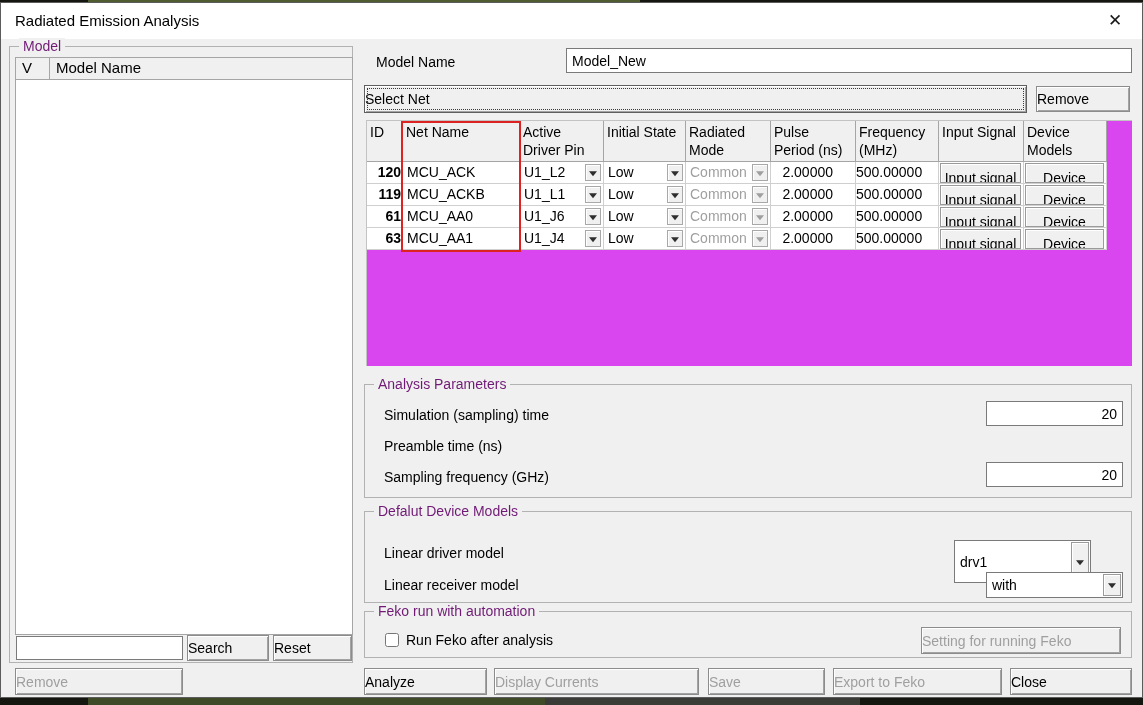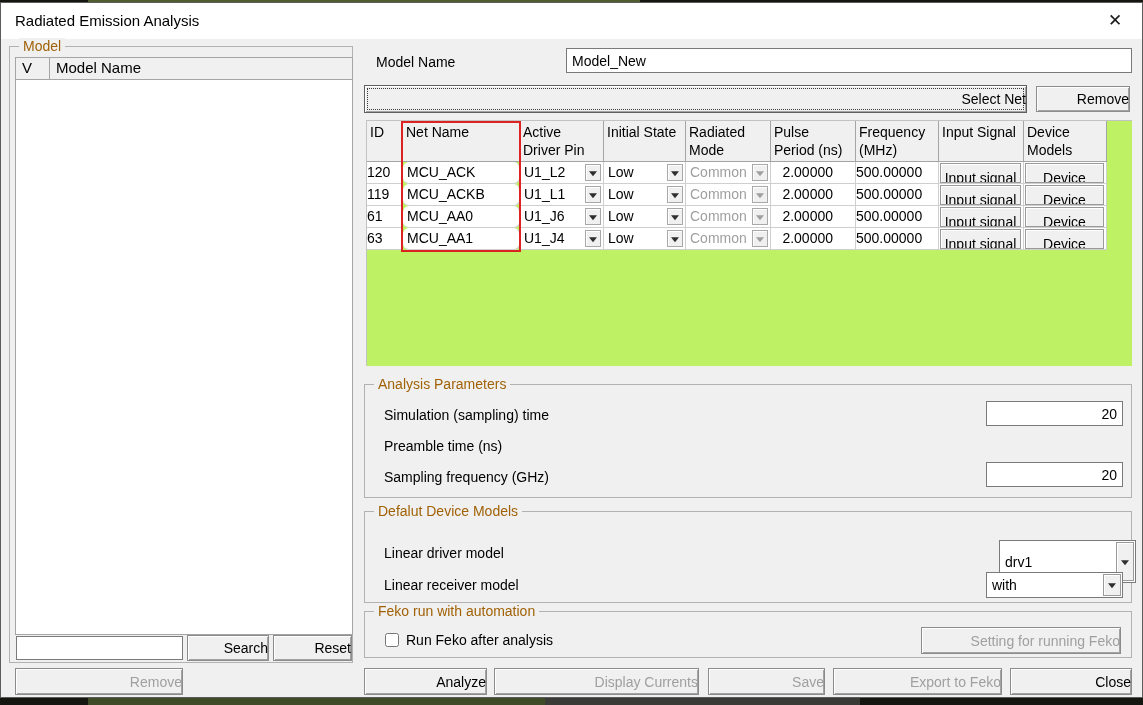--- a/index.html
+++ b/index.html
@@ -11,27 +11,27 @@
   .dialog { position:absolute; left:0; top:2px; width:1143px; height:696px;
             background:#f0f0f0; border:1px solid #5c5c5c; }
 
   .titlebar { position:absolute; left:0; top:0; width:100%; height:36px; background:#ffffff; }
   .title { position:absolute; left:14px; top:0; line-height:36px; font-size:15px; color:#000; }
   .close-x { position:absolute; right:10px; top:0; width:34px; height:36px; text-align:center;
              line-height:36px; font-size:17px; color:#1a1a1a; cursor:pointer; }
 
   .groupbox { position:absolute; border:1px solid #b2b2b2; }
   .grouplabel { position:absolute; top:-9px; left:9px; background:#f0f0f0; padding:0 4px;
-                font-size:14px; color:#a16207; white-space:nowrap; }
+                font-size:14px; color:#701a75; white-space:nowrap; }
 
   
   .btn { position:absolute; background:#f0f0f0; border:1px solid #8c8c8c;
          box-shadow: inset 1px 1px 0 #ffffff, inset -1px -1px 0 #a3a3a3;
          font-family:"Liberation Sans",sans-serif; font-size:14px; color:#000;
-         text-align:right; cursor:pointer; padding:0; }
+         text-align:left; cursor:pointer; padding:0; }
   .btn.disabled { color:#9f9f9f; cursor:default; }
   .btn-default { border:1px solid #5f5f5f; outline:1px dotted #3a3a3a; outline-offset:-4px; }
 
   .textbox { position:absolute; background:#fff; border:1px solid #7a7a7a; padding:0 5px;
              font-family:"Liberation Sans",sans-serif; font-size:14px; color:#000; }
   .textbox.num { text-align:right; }
 
   
   .combo { position:absolute; background:#fff; border:1px solid #7a7a7a; }
   .combo .cval { position:absolute; left:5px; top:50%; transform:translateY(-50%); font-size:14px; }
@@ -45,32 +45,32 @@
   .listbox { position:absolute; left:14px; top:54px; width:338px; height:578px;
              background:#fff; border:1px solid #a5a5a5; }
   .listhead { position:absolute; left:0; top:0; width:100%; height:22px; background:#f0f0f0;
               border-bottom:1px solid #a5a5a5; }
   .listhead .hv { position:absolute; left:0; top:0; width:34px; height:100%; border-right:1px solid #a5a5a5;
                   padding:1px 6px; font-size:15px; }
   .listhead .hn { position:absolute; left:34px; top:0; right:0; height:100%; padding:1px 6px; font-size:15px; }
 
   
   .nettable { position:absolute; left:365px; top:117px; width:766px; height:246px;
-              background:#bef264; border-left:1px solid #c3c3c3; border-top:1px solid #c3c3c3; }
+              background:#d946ef; border-left:1px solid #c3c3c3; border-top:1px solid #c3c3c3; }
   .thead { position:absolute; left:0; top:0; width:740px; height:41px; display:grid;
            grid-template-columns:36px 117px 84px 82px 85px 85px 83px 85px 83px;
            background:#f0f0f0; border-bottom:1px solid #a5a5a5; }
   .th { border-right:1px solid #a5a5a5; padding:2px 3px 0 3px; font-size:14px; line-height:1.3;
         overflow:hidden; color:#000; }
   .tbody { position:absolute; left:0; top:41px; width:740px; }
   .trow { display:grid; grid-template-columns:36px 117px 84px 82px 85px 85px 83px 85px 83px; height:22px; }
   .td { position:relative; border-right:1px solid #cfcfcf; border-bottom:1px solid #cfcfcf;
         font-size:14px; line-height:20px; overflow:hidden; background:#fff; }
-  .td-id { text-align:left; padding-right:12px; }
-  .td-net { padding-left:4px;border-radius:6px; }
+  .td-id { text-align:right; padding-right:1px;font-weight:bold; }
+  .td-net { padding-left:4px; }
   .td-num { text-align:right; padding-right:22px; }
   .td-combo .cval { position:absolute; left:4px; top:0; line-height:21px; font-size:14px; }
   .td-combo.dis .cval { color:#9f9f9f; }
   .td-combo .cell-dd { position:absolute; right:2px; top:2px; width:16px; height:17px; background:#f0f0f0;
                        border:1px solid #a8a8a8; box-shadow: inset 1px 1px 0 #fff; cursor:pointer; }
   .td-combo .cell-dd.dis { cursor:default; }
   .td-btncell { padding:0; }
   .cellbtn { display:block; width:calc(100% - 3px); height:20px; margin:1px 1px 0 1px; overflow:hidden;
              background:#f0f0f0; border:1px solid #9a9a9a; box-shadow: inset 1px 1px 0 #fff;
              font-family:"Liberation Sans",sans-serif; font-size:14px; color:#000; cursor:pointer; padding:0; }
@@ -276,21 +276,21 @@
   <span class="flabel" style="left:383px;top:404px">Simulation (sampling) time</span>
   <input class="textbox num" style="left: 985px; top: 398px; width: 137px; height: 25px;" value="20">
   <span class="flabel" style="left:383px;top:435px">Preamble time (ns)</span>
   <span class="flabel" style="left:383px;top:466px">Sampling frequency (GHz)</span>
   <input class="textbox num" style="left: 985px; top: 459px; width: 137px; height: 25px;" value="20">
 
   <div class="groupbox" style="left:363px;top:508px;width:768px;height:92px">
     <span class="grouplabel">Defalut Device Models</span>
   </div>
   <span class="flabel" style="left:383px;top:542px">Linear driver model</span>
-  <div class="combo" style="left:998px;top:537px;width:137px;height:43px">
+  <div class="combo" style="left:953px;top:537px;width:137px;height:43px">
     <span class="cval">drv1</span>
     <span class="dd-btn">
         <i class="tri"></i>
       </span>
   </div>
   <span class="flabel" style="left:383px;top:574px">Linear receiver model</span>
   <div class="combo" style="left:985px;top:569px;width:137px;height:26px">
     <span class="cval">with</span>
     <span class="dd-btn">
         <i class="tri"></i>

